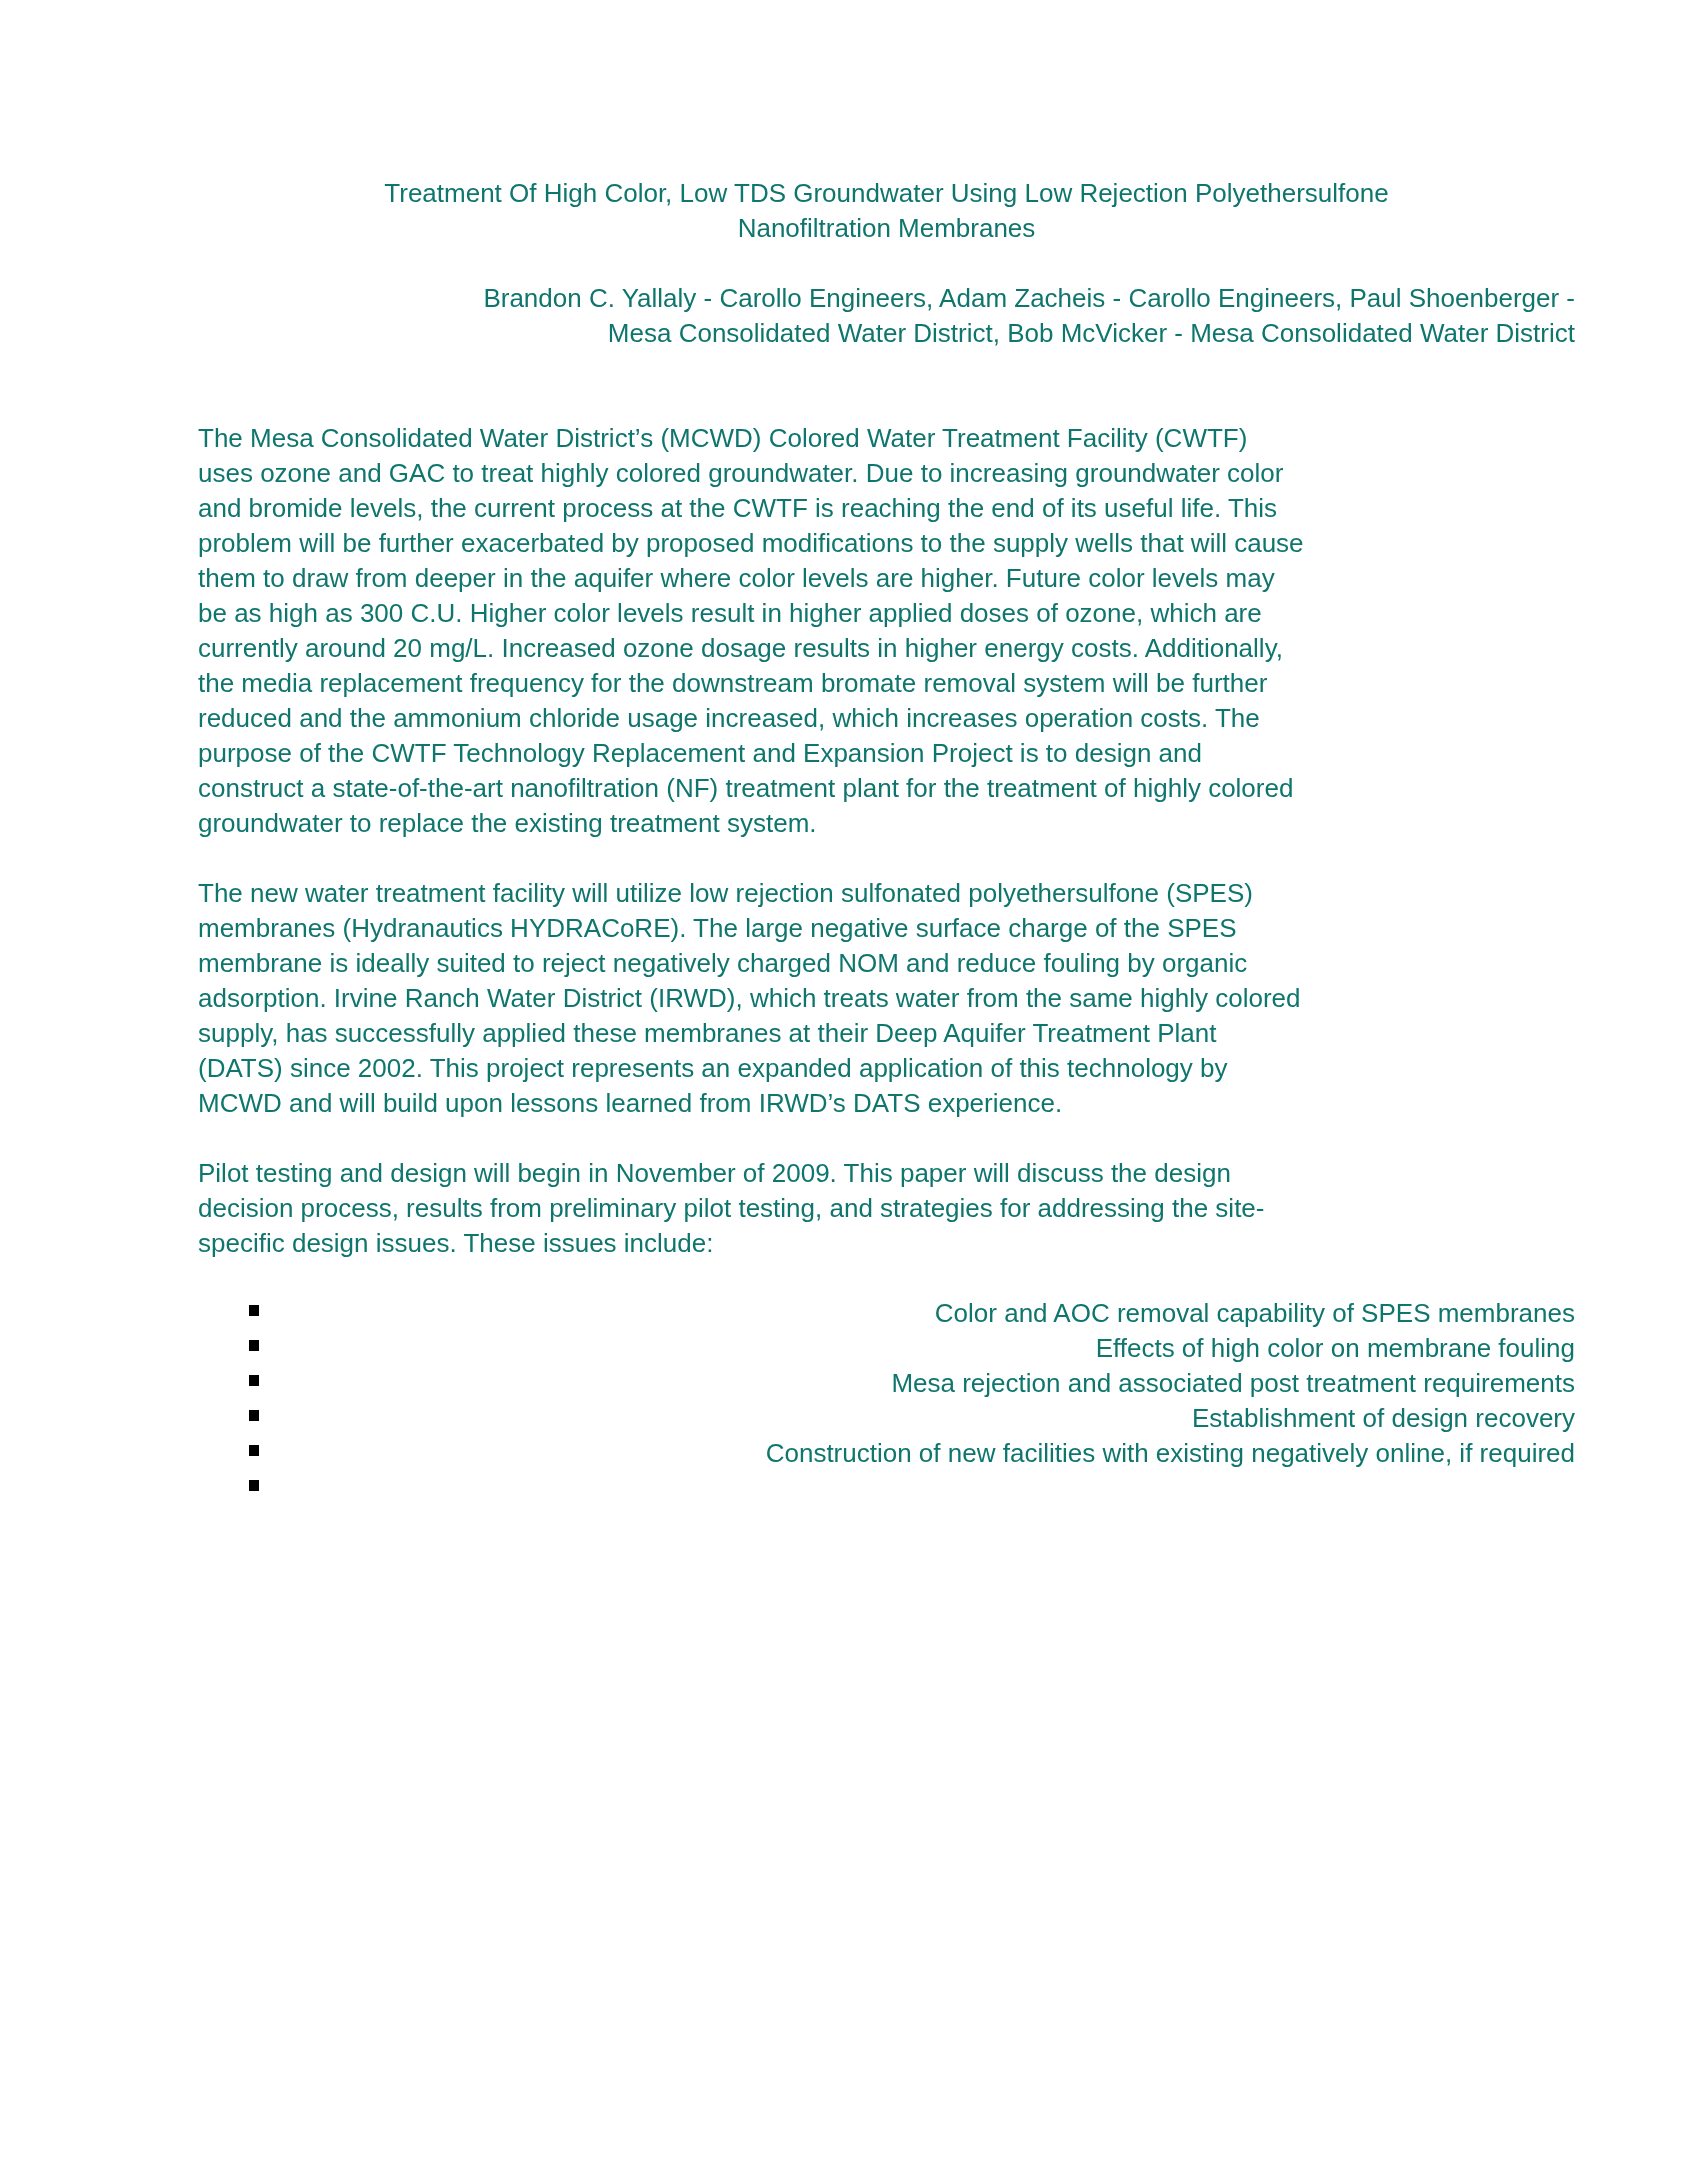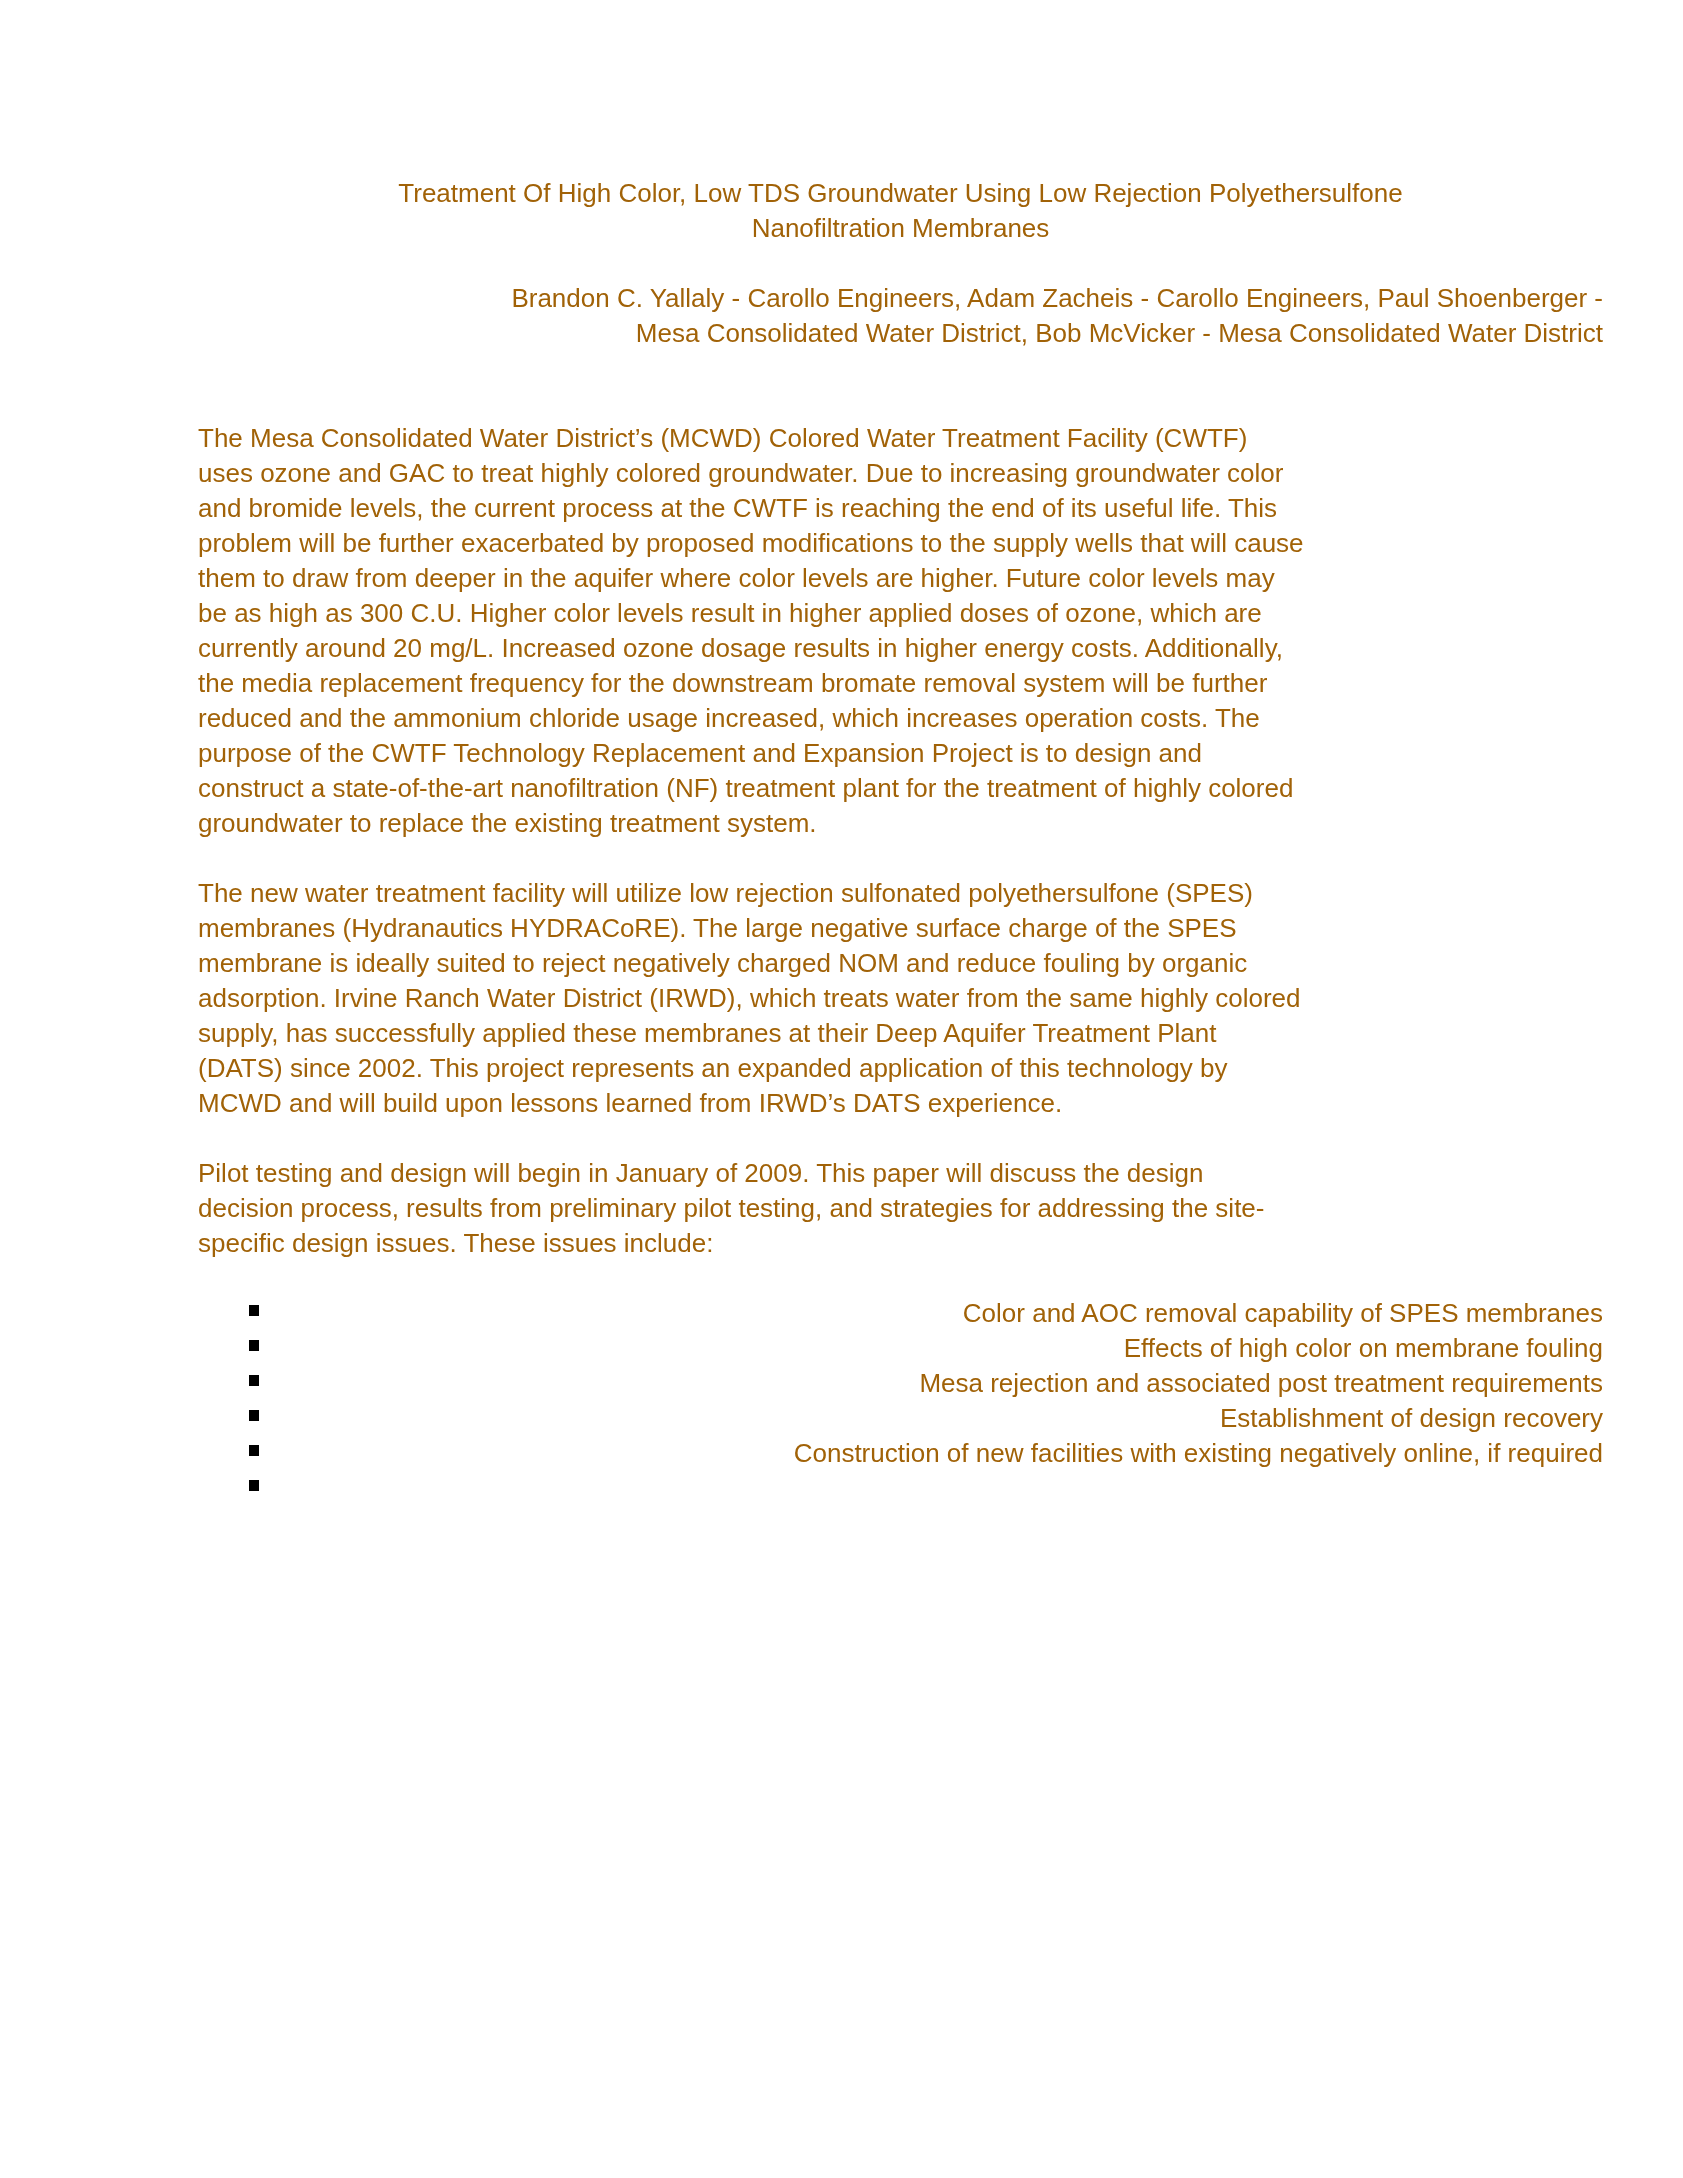--- a/index.html
+++ b/index.html
@@ -6,25 +6,25 @@
     margin: 0;
     padding: 0;
     background: #ffffff;
   }
   .page {
     position: relative;
     width: 1683px;
     height: 2178px;
     background: #ffffff;
     box-sizing: border-box;
-    padding: 176px 80px 0 198px;
+    padding: 176px 108px 0 198px;
     font-family: "Liberation Sans", sans-serif;
     font-size: 26px;
     line-height: 35px;
-    color: #a16207;
+    color: #0f766e;
     overflow: hidden;
   }
   .title {
     font-size: 26px;
     font-weight: normal;
     text-align: center;
     white-space: pre-line;
     margin: 0 0 35px 0;
   }
   .authors {
@@ -83,21 +83,21 @@
 groundwater to replace the existing treatment system.</p>
 
   <p class="para">The new water treatment facility will utilize low rejection sulfonated polyethersulfone (SPES)
 membranes (Hydranautics HYDRACoRE). The large negative surface charge of the SPES
 membrane is ideally suited to reject negatively charged NOM and reduce fouling by organic
 adsorption. Irvine Ranch Water District (IRWD), which treats water from the same highly colored
 supply, has successfully applied these membranes at their Deep Aquifer Treatment Plant
 (DATS) since 2002. This project represents an expanded application of this technology by
 MCWD and will build upon lessons learned from IRWD’s DATS experience.</p>
 
-  <p class="para">Pilot testing and design will begin in January of 2009. This paper will discuss the design
+  <p class="para">Pilot testing and design will begin in November of 2009. This paper will discuss the design
 decision process, results from preliminary pilot testing, and strategies for addressing the site-
 specific design issues. These issues include:</p>
 
   <ul class="bullets">
     <li class="bullet-row">
       <span class="bullet-marker"></span>
       <span class="bullet-text">Color and AOC removal capability of SPES membranes</span>
     </li>
     <li class="bullet-row">
       <span class="bullet-marker"></span>

